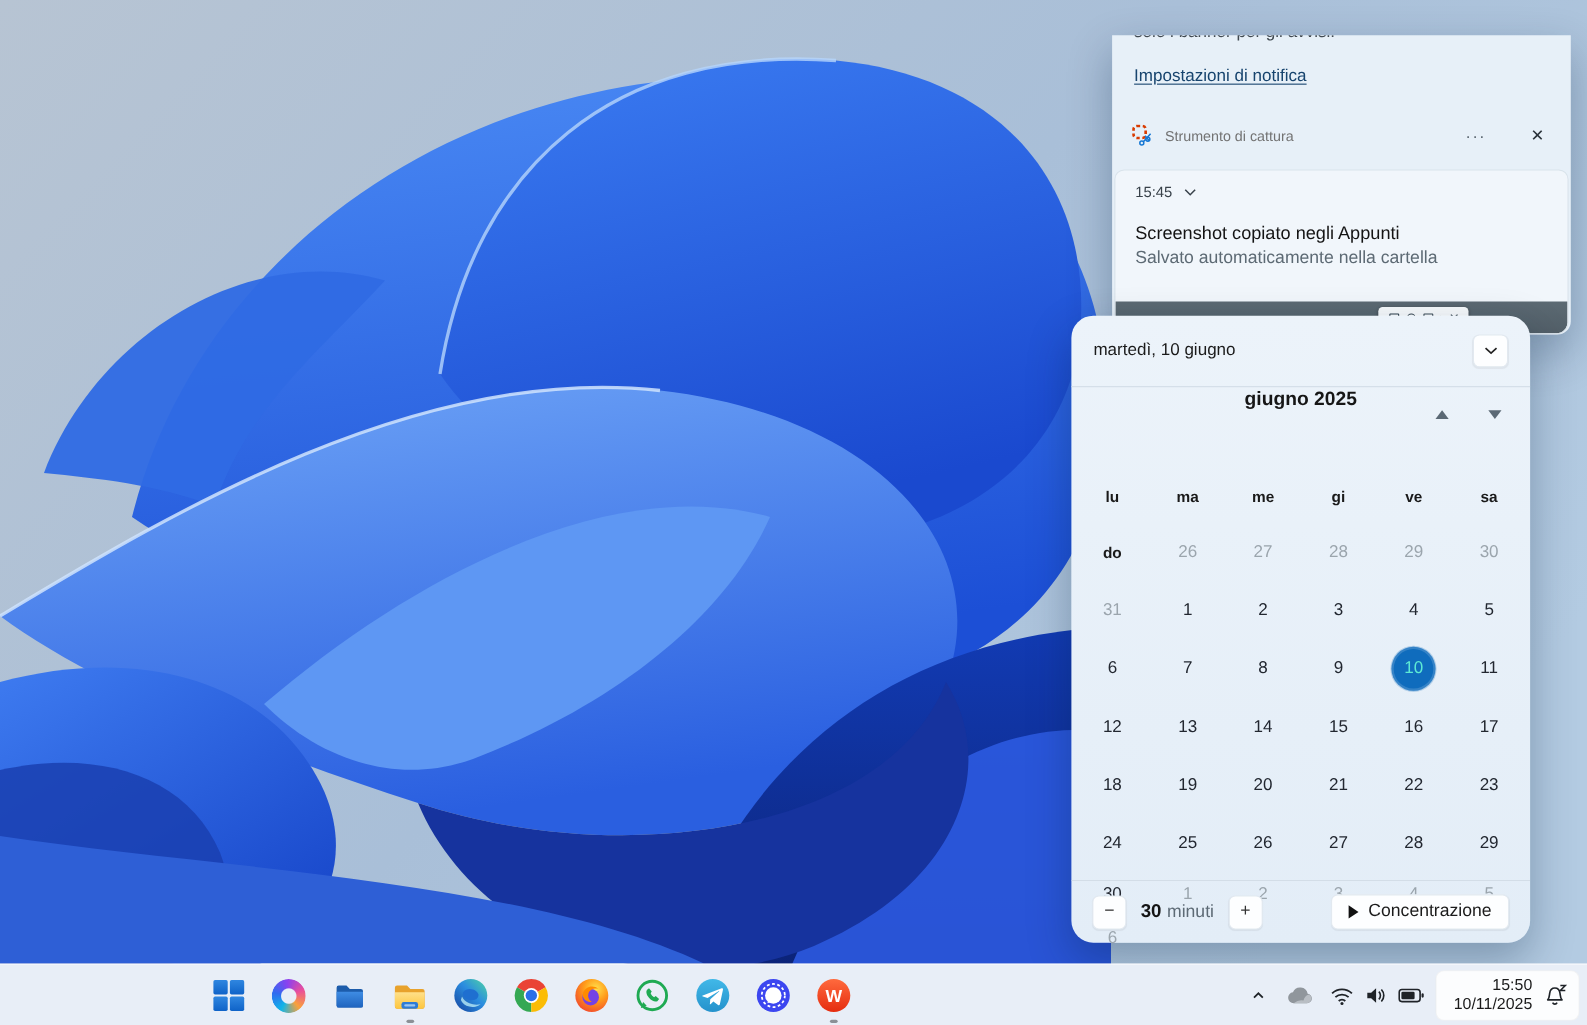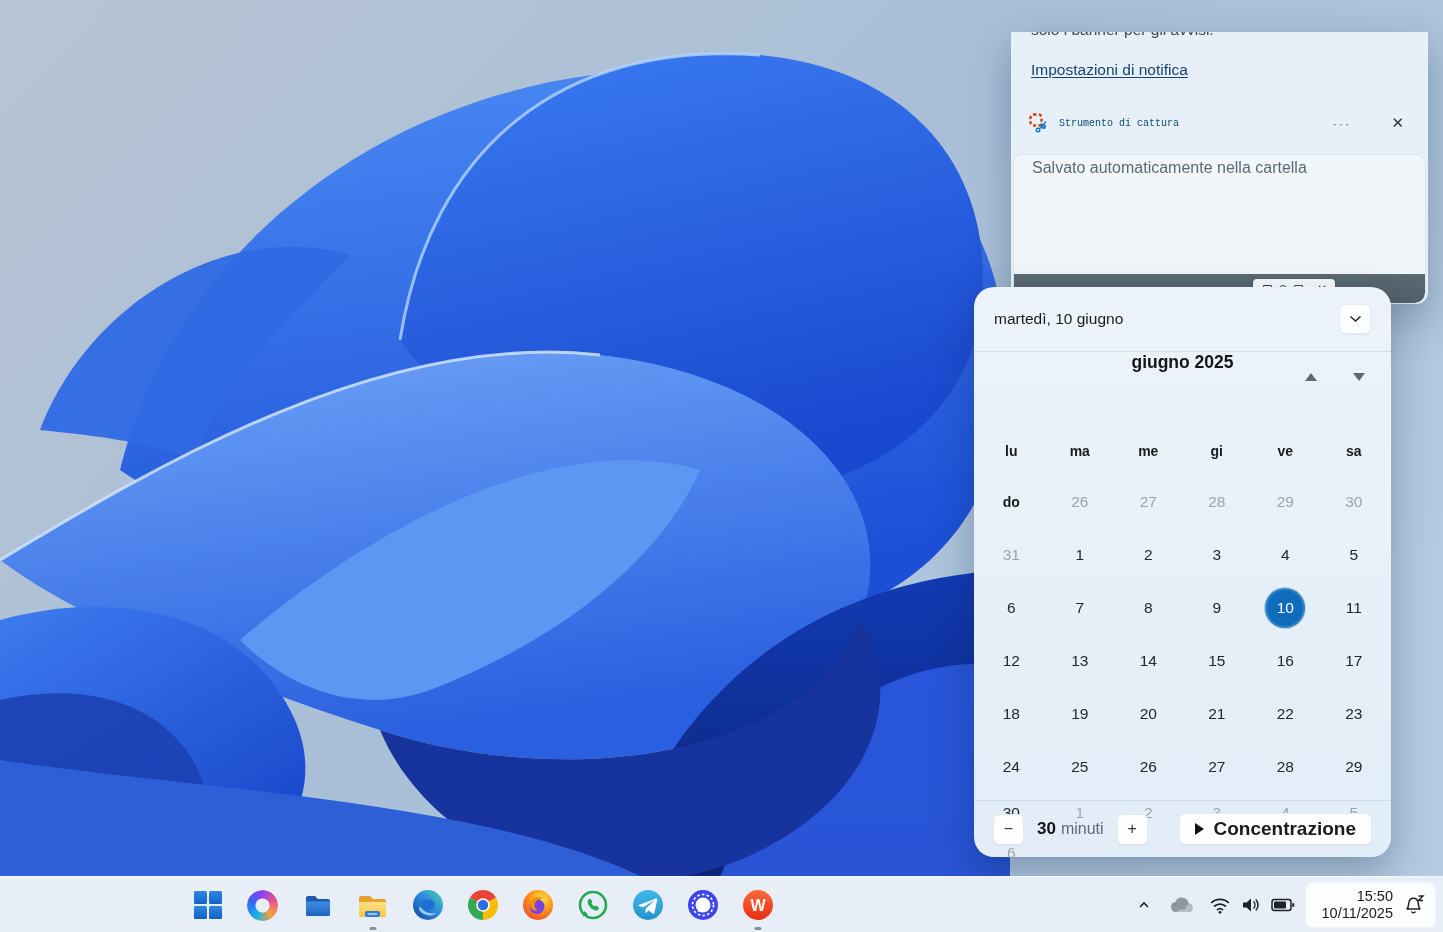--- a/index.html
+++ b/index.html
@@ -11,21 +11,21 @@
 
   
   .notif-panel { position:absolute; left:1011px; top:0; width:417px; height:272px;
     background:#e7f0f8; border-radius:0 0 12px 12px; z-index:5;
     box-shadow:0 16px 40px rgba(0,30,60,.30); overflow:hidden;margin-top:32px; }
   .truncated-line { position:absolute; top:-11px; left:20px; font-size:15.5px; color:#3f4850; }
   .settings-link { position:absolute; top:29px; left:20px; font-size:15.5px; color:#17446e;
     text-decoration:underline; text-underline-offset:2px; cursor:pointer; }
   .notif-group-header { position:absolute; top:76px; left:0; right:0; height:30px;
     display:flex; align-items:center; padding:0 18px; }
-  .notif-app-name { margin-left:10px; font-size:10px; color:#0c4a6e; flex:0 0 auto;font-family:Liberation Mono, monospace; }
+  .notif-app-name { margin-left:10px; font-size:13px; color:#737373; flex:0 0 auto; }
   .spacer { flex:1; }
   .more-dots { font-size:13px; letter-spacing:2px; color:#44505a; cursor:pointer; padding:2px 6px; }
   .notif-close { font-size:15px; color:#2a323a; cursor:pointer; padding:2px 6px; margin-left:28px; }
 
   .notif-card { position:absolute; left:2px; right:2px; top:122px; bottom:0;
     background:#f1f6fb; border:1px solid #d9e3eb; border-radius:9px 9px 11px 11px; overflow:hidden; }
   .card-time-row { display:flex; align-items:center; gap:10px; padding:12px 18px 0; }
   .card-time { font-size:13.5px; color:#39424a; }
   .card-title { margin:21px 18px 0; font-size:16.5px; color:#141414; }
   .card-sub { margin:4px 18px 0; font-size:16px; color:#5d6a74; }
@@ -59,28 +59,28 @@
     border-bottom:8px solid #5b6975; cursor:pointer; }
   .tri-down { width:0; height:0; border-left:6px solid transparent; border-right:6px solid transparent;
     border-top:8px solid #5b6975; cursor:pointer; }
   .cal-grid { position:absolute; top:140px; left:3px; right:3px;
     display:grid; grid-template-columns:repeat(6,1fr); grid-template-rows:48px repeat(6,53px); }
   .cal-dow { display:flex; align-items:center; justify-content:center;
     font-size:14px; font-weight:bold; color:#1a1a1a; }
   .cal-day { display:flex; align-items:center; justify-content:center; font-size:15.5px; color:#222730; cursor:pointer; }
   .cal-day .num { width:40px; height:40px; display:flex; align-items:center; justify-content:center; border-radius:50%; }
   .cal-day.muted { color:#9ba5ad; }
-  .cal-day.selected .num { background:#0f6cbd; color:#ffffff;
+  .cal-day.selected .num { background:#0f6cbd; color:#5eead4;
     box-shadow:inset 0 0 0 2px rgba(255,255,255,.16), 0 0 0 1px rgba(15,108,189,.25); }
   .cal-footer { position:absolute; top:513px; left:0; right:0; bottom:0; border-top:1px solid #d3dde7;
     display:flex; align-items:center; padding:0 19px; border-radius:0 0 12px 12px; }
   .pill-btn { width:31px; height:31px; font-size:16px; color:#333; }
   .focus-mins { margin:0 13px; font-size:16px; color:#5d6a75; }
   .focus-mins b { font-size:17px; color:#141414; margin-right:5px; }
-  .focus-btn { height:32px; padding:0 15px; gap:9px; font-size:19px; color:#1b1b1b;font-weight:bold; }
+  .focus-btn { height:32px; padding:0 15px; gap:9px; font-size:16px; color:#1b1b1b; }
   .play-tri { width:0; height:0; border-top:6px solid transparent; border-bottom:6px solid transparent;
     border-left:9.5px solid #111; }
 
   
   .taskbar { position:absolute; left:0; right:0; top:876px; height:56px; background:#e8eef7;
     border-top:1px solid rgba(255,255,255,.65); z-index:10; }
   .task-icons { position:absolute; left:180px; top:0; height:56px; display:flex; }
   .task-btn { width:55px; height:56px; display:flex; align-items:center; justify-content:center;
     position:relative; background:none; border:none; cursor:pointer; }
   .run-dot { position:absolute; bottom:3px; left:50%; transform:translateX(-50%);
@@ -156,20 +156,27 @@
       <circle cx="14.5" cy="13.5" r="1.8" fill="none" stroke="#1577d4" stroke-width="1.4"></circle>
       <path d="M10.4,15.8 L17,8.5 M15.7,14.9 L12,10.5" stroke="#1577d4" stroke-width="1.4" fill="none"></path>
     </svg>
     <span class="notif-app-name">Strumento di cattura</span>
     <span class="spacer"></span>
     <span class="more-dots">···</span>
     <span class="notif-close">✕</span>
   </div>
 
   <div class="notif-card">
+    <div class="card-time-row">
+      <span class="card-time">15:45</span>
+      <svg width="12" height="8" viewBox="0 0 12 8">
+        <path d="M1.5 1.5 L6 6 L10.5 1.5" fill="none" stroke="#39424a" stroke-width="1.4"></path>
+      </svg>
+    </div>
+    <div class="card-title">Screenshot copiato negli Appunti</div>
     <div class="card-sub">Salvato automaticamente nella cartella</div>
 
     <div class="preview-strip">
       <svg class="crosshair" width="11" height="11" viewBox="0 0 11 11">
         <path d="M5.5 0 V11 M0 5.5 H11" stroke="#c8d0d6" stroke-width="1.2"></path>
       </svg>
       <div class="mini-toolbar">
         <span class="mt-ico">
           <span class="mt-rect sel"></span>
             <span class="mt-under"></span>

